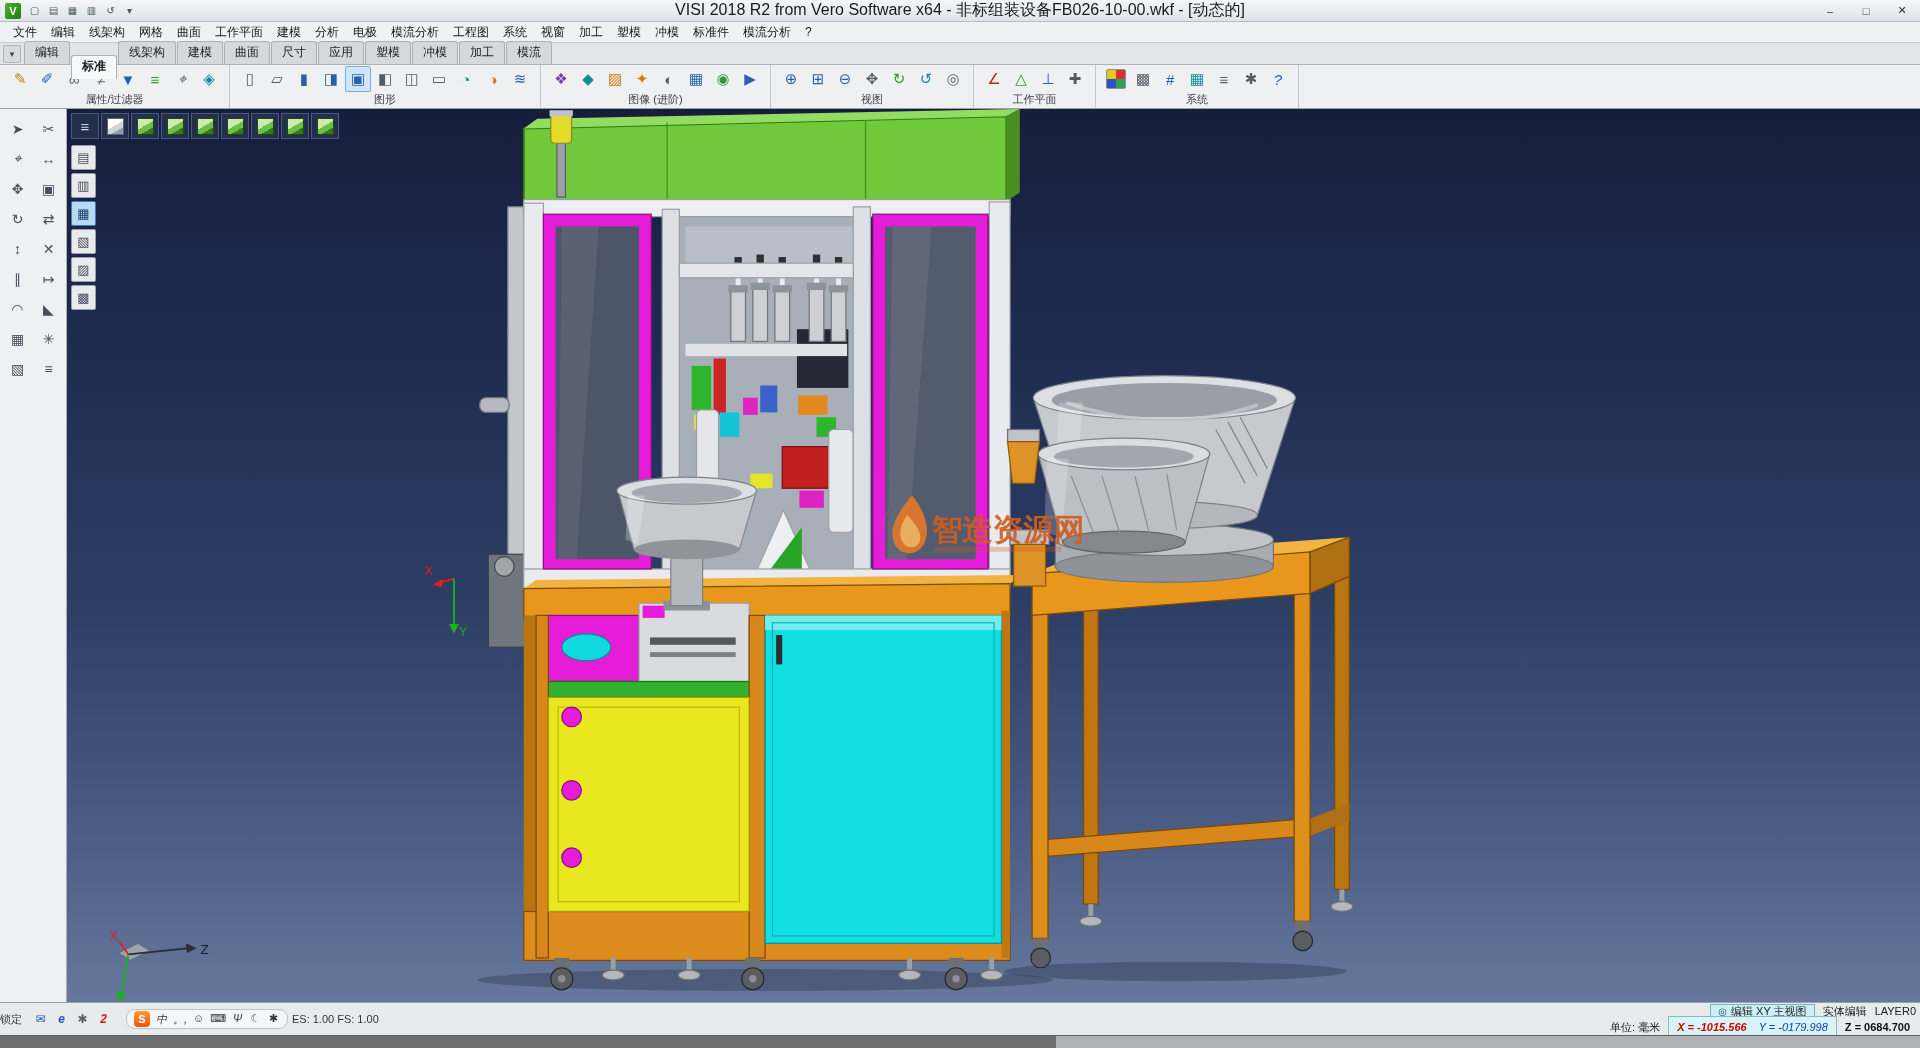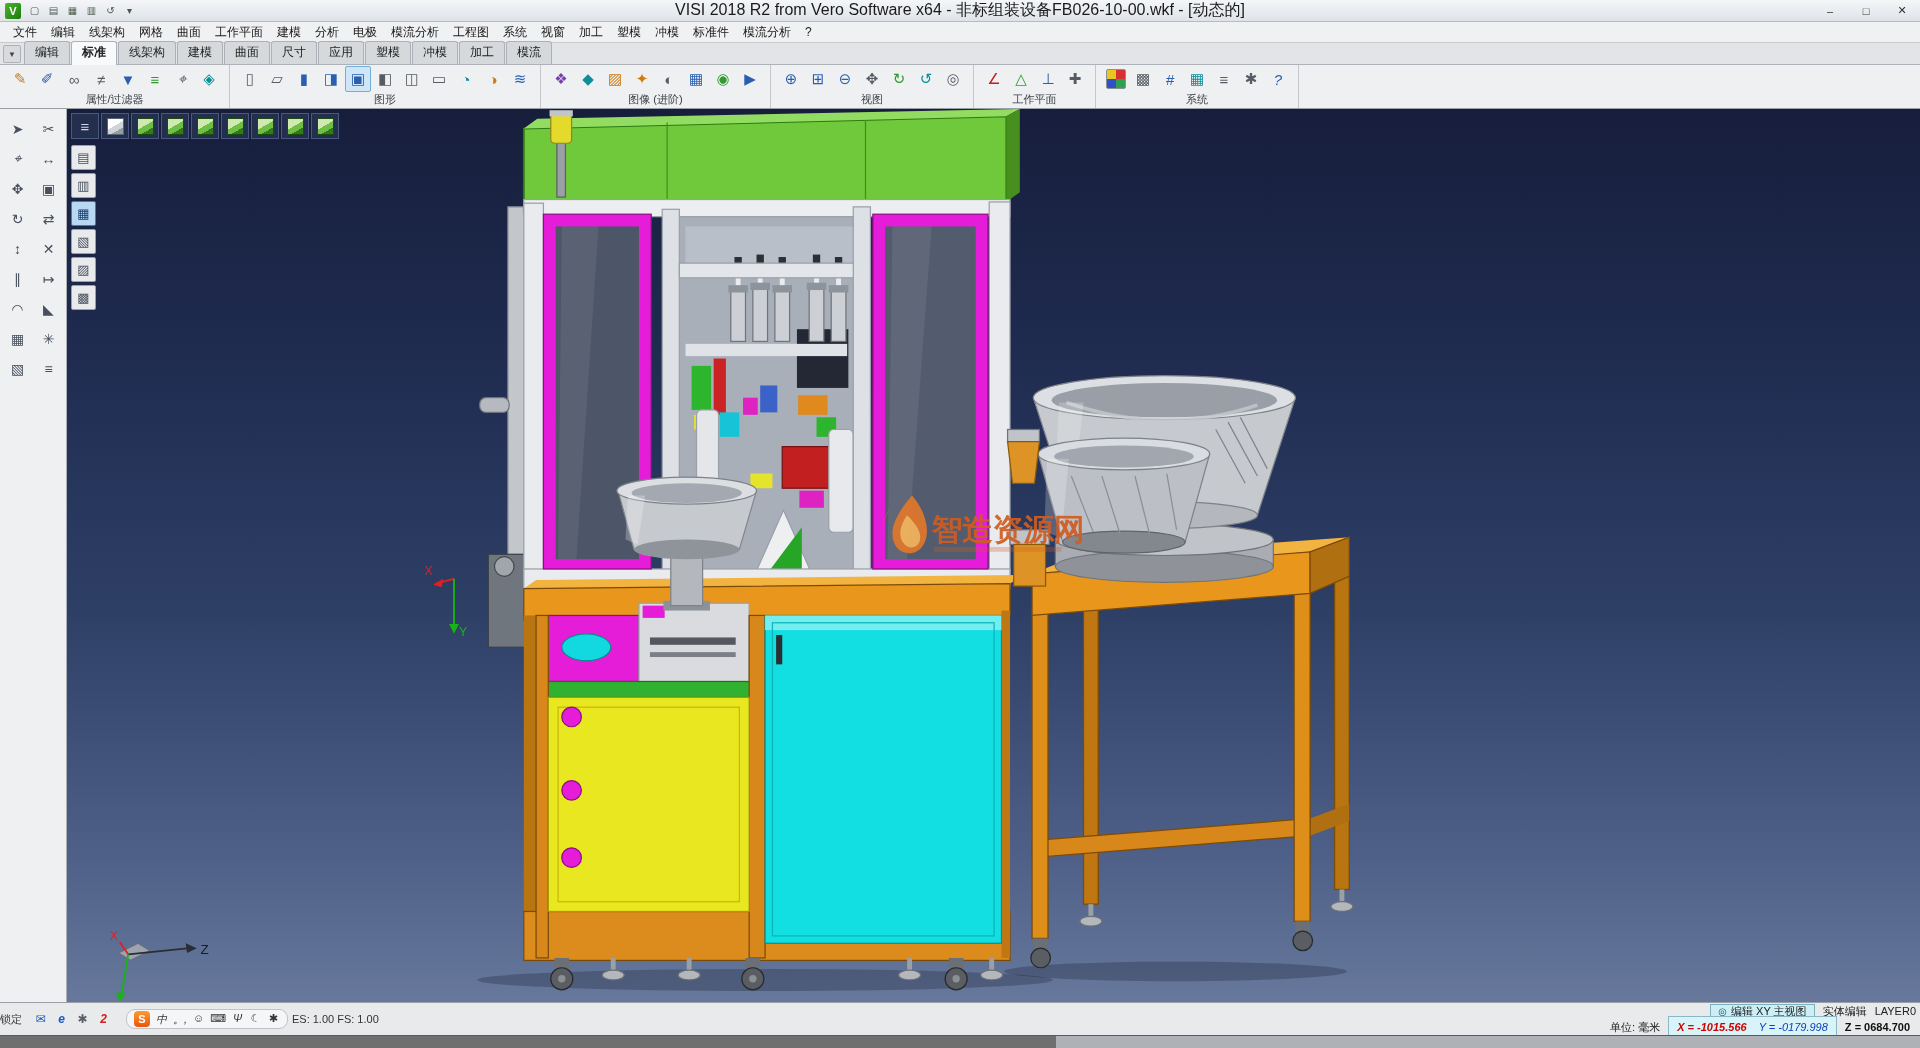--- a/index.html
+++ b/index.html
@@ -14,21 +14,21 @@
 .tb-title{position:absolute;left:0;right:0;text-align:center;font-size:16px;color:#1a1a1a;pointer-events:none}
 .tb-controls{margin-left:auto;display:flex;z-index:2}
 .wc{width:36px;height:21px;display:flex;align-items:center;justify-content:center;font-size:11px;color:#333}
 
 .menubar{height:21px;background:#f0f1f3;display:flex;align-items:center;padding-left:6px;border-bottom:1px solid #c8cacc;flex:0 0 auto}
 .mi{padding:2px 7px;color:#1a1a1a;cursor:default}
 
 .tabrow{height:22px;background:#e2e4e7;display:flex;align-items:flex-end;padding-left:3px;border-bottom:1px solid #aeb2b8;flex:0 0 auto}
 .tab-drop{width:18px;height:18px;border:1px solid #aeb2b8;background:#d8dadd;font-size:8px;color:#444;display:flex;align-items:center;justify-content:center;margin:0 3px 1px 0;border-radius:2px}
 .tab{font-size:12px;padding:2px 10px 3px;border:1px solid #aeb2b8;border-bottom:none;background:#d6d9dc;margin-right:1px;border-radius:3px 3px 0 0;color:#222}
-.tab.active{background:#f8f9fa;font-weight:bold;position:relative;top:1px;padding-bottom:4px}
+.tab.active{background:#f8f9fa;font-weight:bold;position:relative;top:15px;padding-bottom:4px}
 
 .toolbar{height:44px;background:#eef0f2;display:flex;border-bottom:1px solid #9aa0a6;flex:0 0 auto}
 .tb-group{display:flex;flex-direction:column;padding:1px 7px 0;border-right:1px solid #c4c8cc}
 .tb-icons{display:flex;gap:1px;flex:1;align-items:center}
 .ti{width:26px;height:26px;display:flex;align-items:center;justify-content:center;font-size:15px;border:1px solid transparent;border-radius:2px}
 .ti.act{background:#cfe6f7;border-color:#74aede}
 .i-gray{color:#565c64}.i-blue{color:#2a5fb0}.i-green{color:#2f9a2f}.i-teal{color:#0d8f9a}
 .i-orange{color:#cf7a12}.i-red{color:#c02020}.i-purple{color:#7a3fae}
 .i-multi{width:20px;height:20px;margin:3px;border:1px solid #8a9098;background:conic-gradient(#d83030 0 25%,#30a050 25% 50%,#3050c8 50% 75%,#e8c820 75%)}
 .tb-label{font-size:11px;color:#3a3f45;text-align:center;padding:0 2px 2px;white-space:nowrap}

